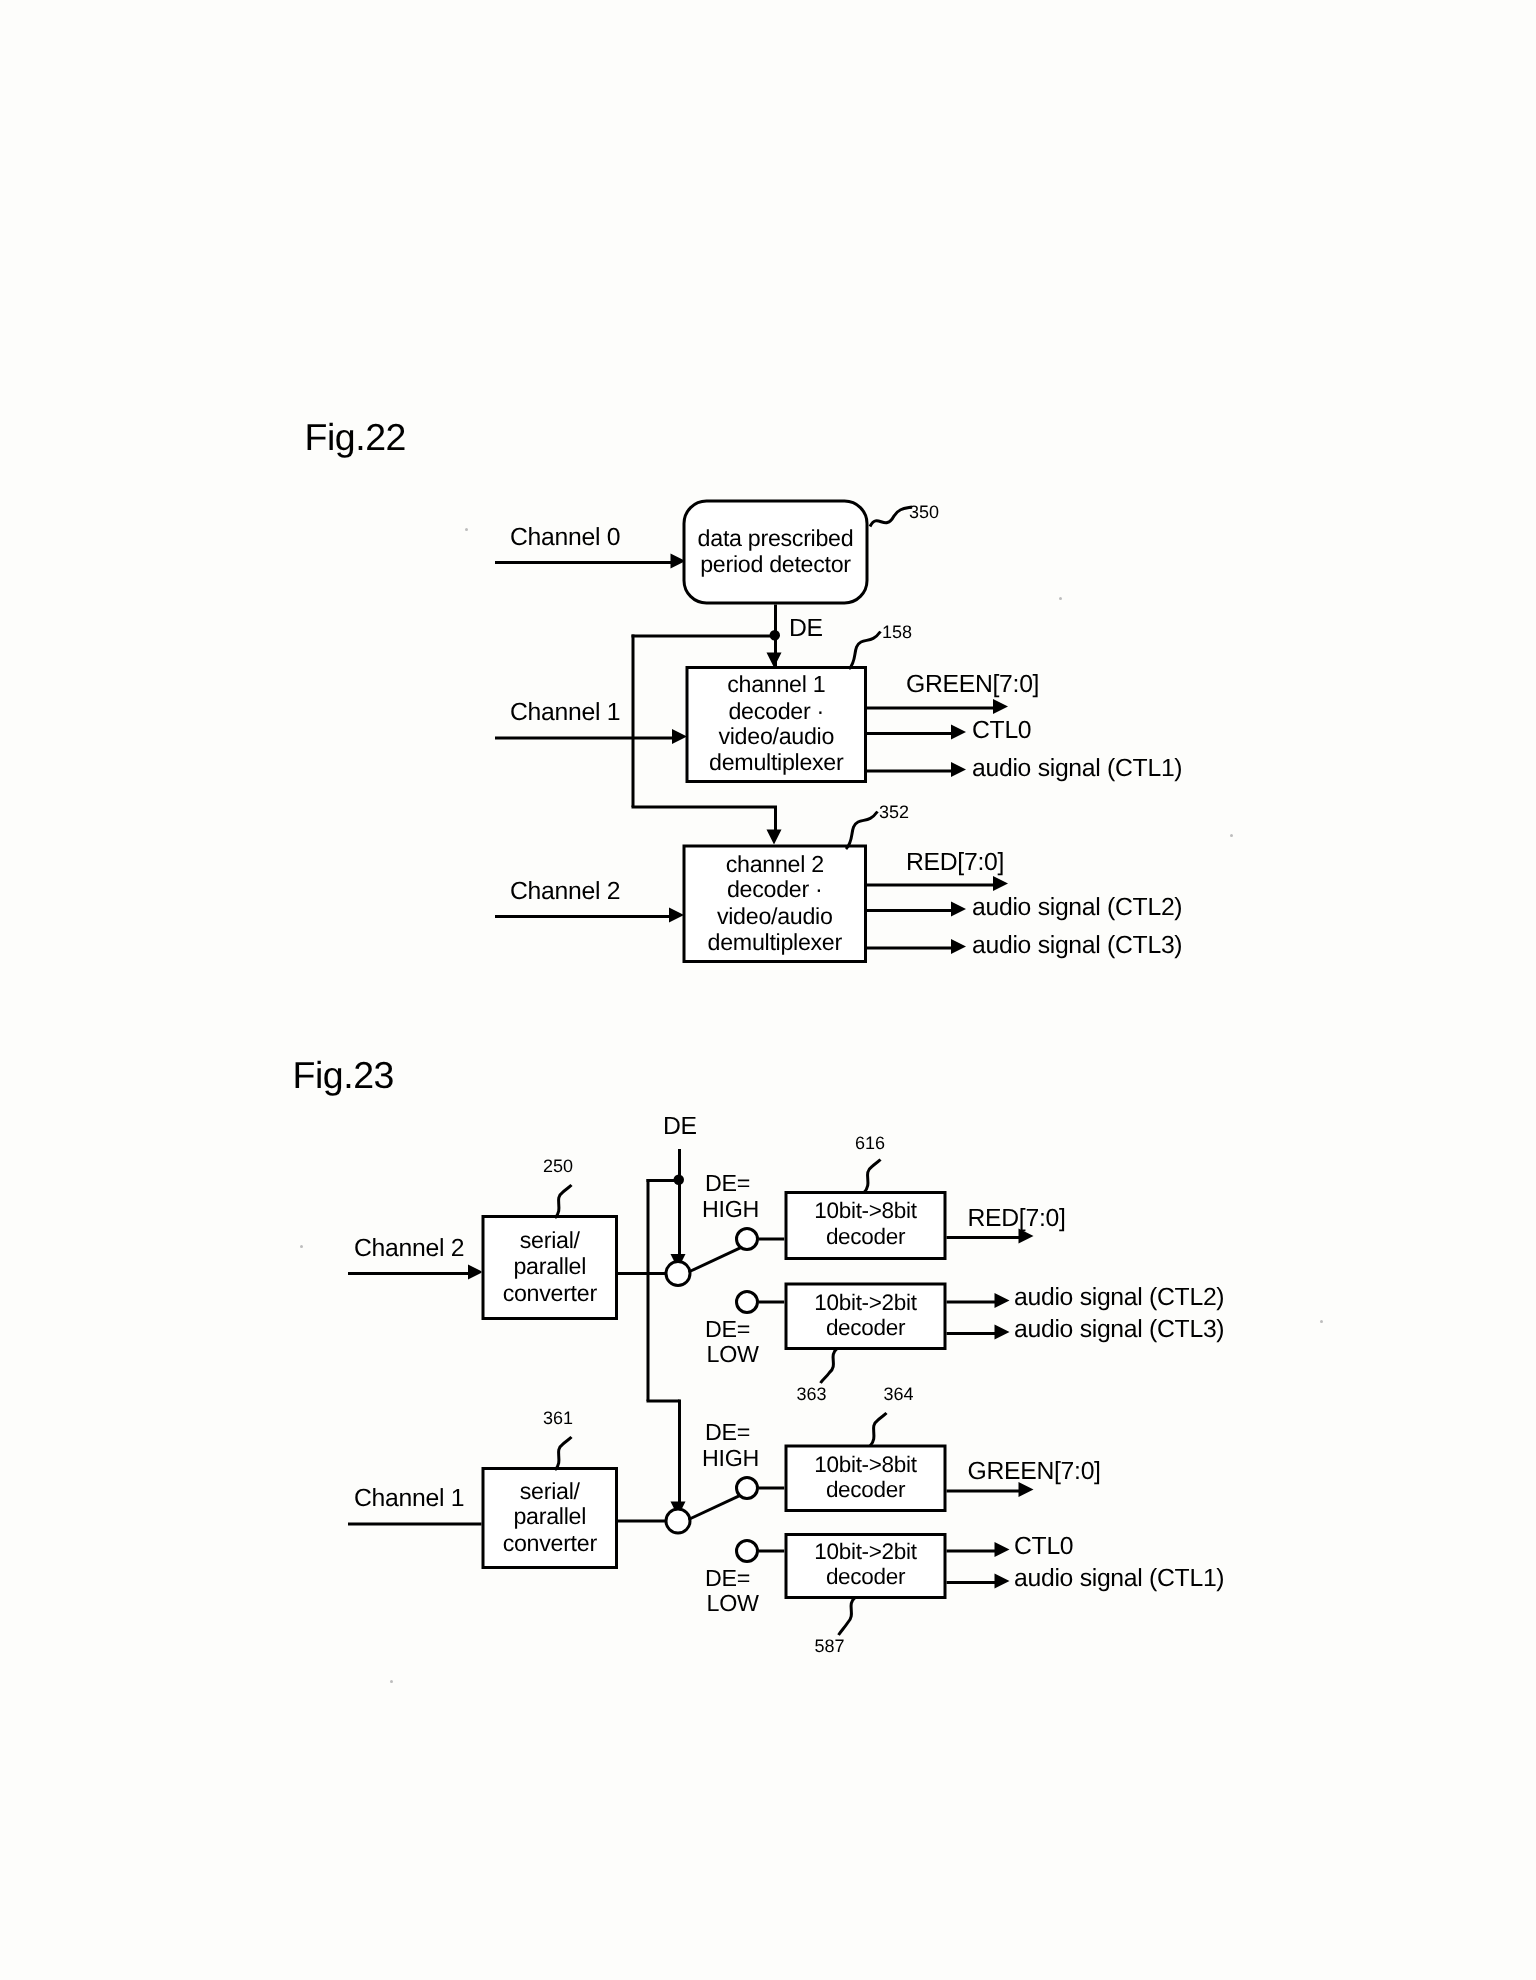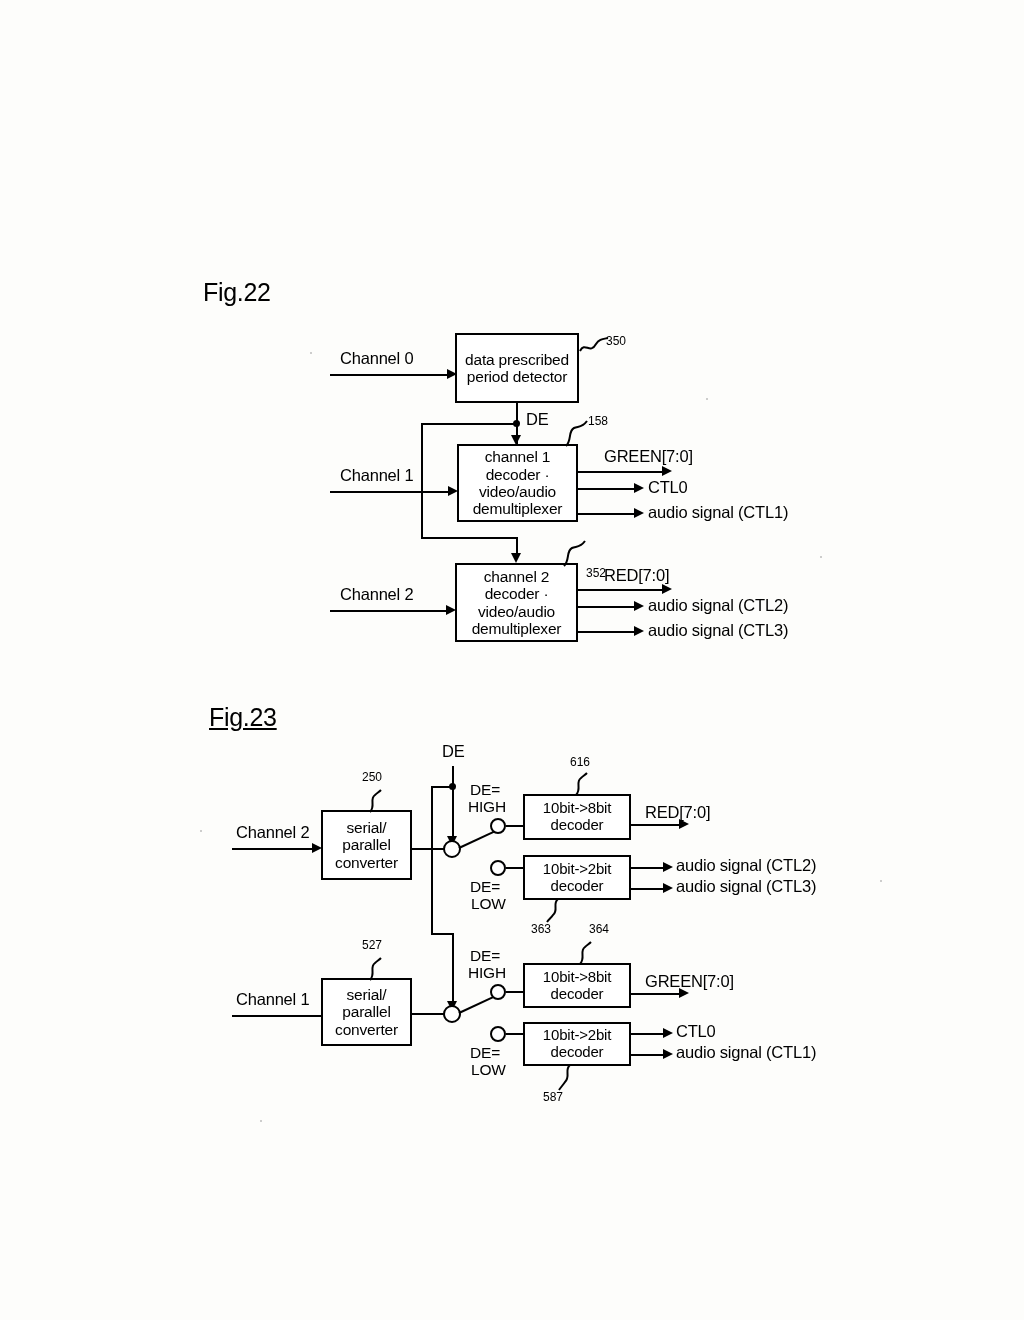--- a/index.html
+++ b/index.html
@@ -137,21 +137,21 @@
 
 <div class="page">
 
 
   <div class="fig-label" style="left:203px; top:278px;text-align:right;">Fig.22</div>
 
   <div class="lbl big" style="left:340px; top:349px;">Channel 0</div>
   <div class="hline" style="left:330px; top:374px; width:120px;"></div>
   <div class="arr-r" style="left:447px; top:369px;"></div>
 
-  <div class="box" style="left:455px; top:333px; width:124px; height:70px;">
+  <div class="box" style="left:455px; top:333px; width:124px; height:70px;border-radius:16px;">
     <span class="ln">data prescribed</span>
     <span class="ln">period detector</span>
   </div>
   <svg class="squig" style="left:578px; top:333px; width:34px; height:26px;">
     <path d="M2,18 C7,8 12,22 18,11 C21,6 25,6 30,5" stroke="#000" stroke-width="2" fill="none"></path>
   </svg>
   <div class="refnum" style="left:606px; top:334px;">350</div>
 
   <div class="vline" style="left:516px; top:403px; height:41px;"></div>
   <div class="dot" style="left:513px; top:420px;"></div>
@@ -193,39 +193,39 @@
 
   <div class="box" style="left:455px; top:563px; width:123px; height:79px;">
     <span class="ln">channel 2</span>
     <span class="ln">decoder ·</span>
     <span class="ln">video/audio</span>
     <span class="ln">demultiplexer</span>
   </div>
   <svg class="squig" style="left:558px; top:538px; width:34px; height:30px;">
     <path d="M6,28 C12,22 8,13 14,10 C18,8 22,10 27,3" stroke="#000" stroke-width="2" fill="none"></path>
   </svg>
-  <div class="refnum" style="left:586px; top:534px;margin-top:32px;">352</div>
+  <div class="refnum" style="left:586px; top:534px;">352</div>
 
   <div class="lbl big" style="left:340px; top:585px;">Channel 2</div>
   <div class="hline" style="left:330px; top:610px; width:120px;"></div>
   <div class="arr-r" style="left:446px; top:605px;"></div>
 
   <div class="hline" style="left:578px; top:589px; width:88px;"></div>
   <div class="arr-r" style="left:662px; top:584px;"></div>
   <div class="lbl big" style="left:604px; top:566px;">RED[7:0]</div>
 
   <div class="hline" style="left:578px; top:606px; width:60px;"></div>
   <div class="arr-r" style="left:634px; top:601px;"></div>
   <div class="lbl big" style="left:648px; top:596px;">audio signal (CTL2)</div>
 
   <div class="hline" style="left:578px; top:631px; width:60px;"></div>
   <div class="arr-r" style="left:634px; top:626px;"></div>
   <div class="lbl big" style="left:648px; top:621px;">audio signal (CTL3)</div>
 
-  <div class="fig-label" style="left:209px; top:703px;text-decoration:underline;">Fig.23</div>
+  <div class="fig-label" style="left:195px; top:703px;">Fig.23</div>
 
   <div class="lbl big" style="left:442px; top:742px;">DE</div>
   <div class="vline" style="left:452px; top:766px; height:75px;"></div>
   <div class="dot" style="left:449px; top:783px;"></div>
   <div class="arr-d" style="left:447px; top:836px;"></div>
 
   <div class="hline" style="left:431px; top:786px; width:22px;"></div>
   <div class="vline" style="left:431px; top:786px; height:148px;"></div>
   <div class="hline" style="left:431px; top:933px; width:22px;"></div>
   <div class="vline" style="left:452px; top:933px; height:73px;"></div>
@@ -291,21 +291,21 @@
   <div class="hline" style="left:232px; top:1015px; width:90px;"></div>
 
   <div class="box" style="left:321px; top:978px; width:91px; height:68px;">
     <span class="ln">serial/</span>
     <span class="ln">parallel</span>
     <span class="ln">converter</span>
   </div>
   <svg class="squig" style="left:360px; top:956px; width:24px; height:26px;">
     <path d="M10,24 C16,18 9,11 15,7 C17,5 19,4 21,2" stroke="#000" stroke-width="2" fill="none"></path>
   </svg>
-  <div class="refnum" style="left:362px; top:938px;">527</div>
+  <div class="refnum" style="left:362px; top:938px;">361</div>
 
   <div class="hline" style="left:412px; top:1013px; width:38px;"></div>
   <div class="circ" style="left:443px; top:1005px; width:18px; height:18px;"></div>
   <div class="diag" style="left:459px; top:1012px; width:40px; transform: rotate(-25deg);"></div>
   <div class="circ" style="left:490px; top:984px;"></div>
   <div class="hline" style="left:506px; top:991px; width:17px;"></div>
   <div class="circ" style="left:490px; top:1026px;"></div>
   <div class="hline" style="left:506px; top:1033px; width:17px;"></div>
 
   <div class="lbl" style="left:470px; top:947px;">DE=</div>

